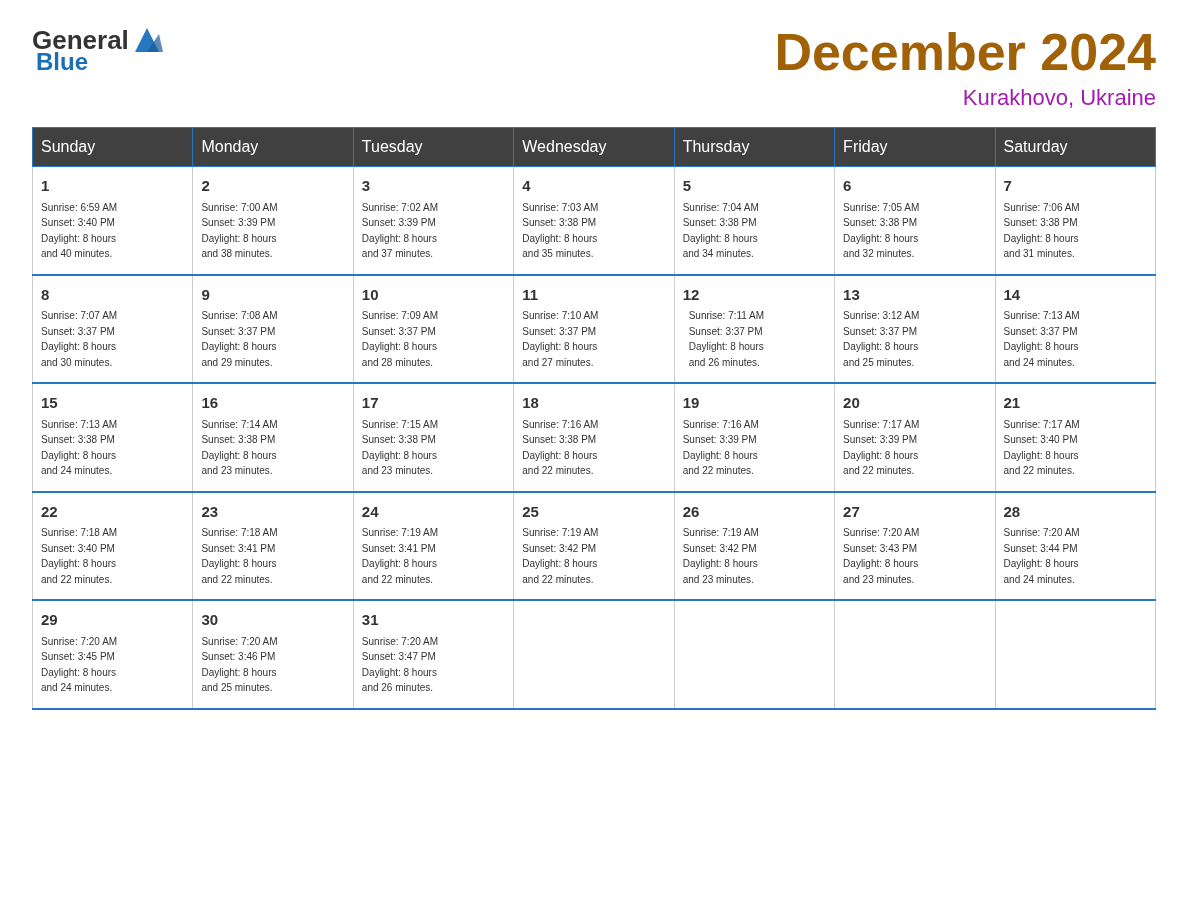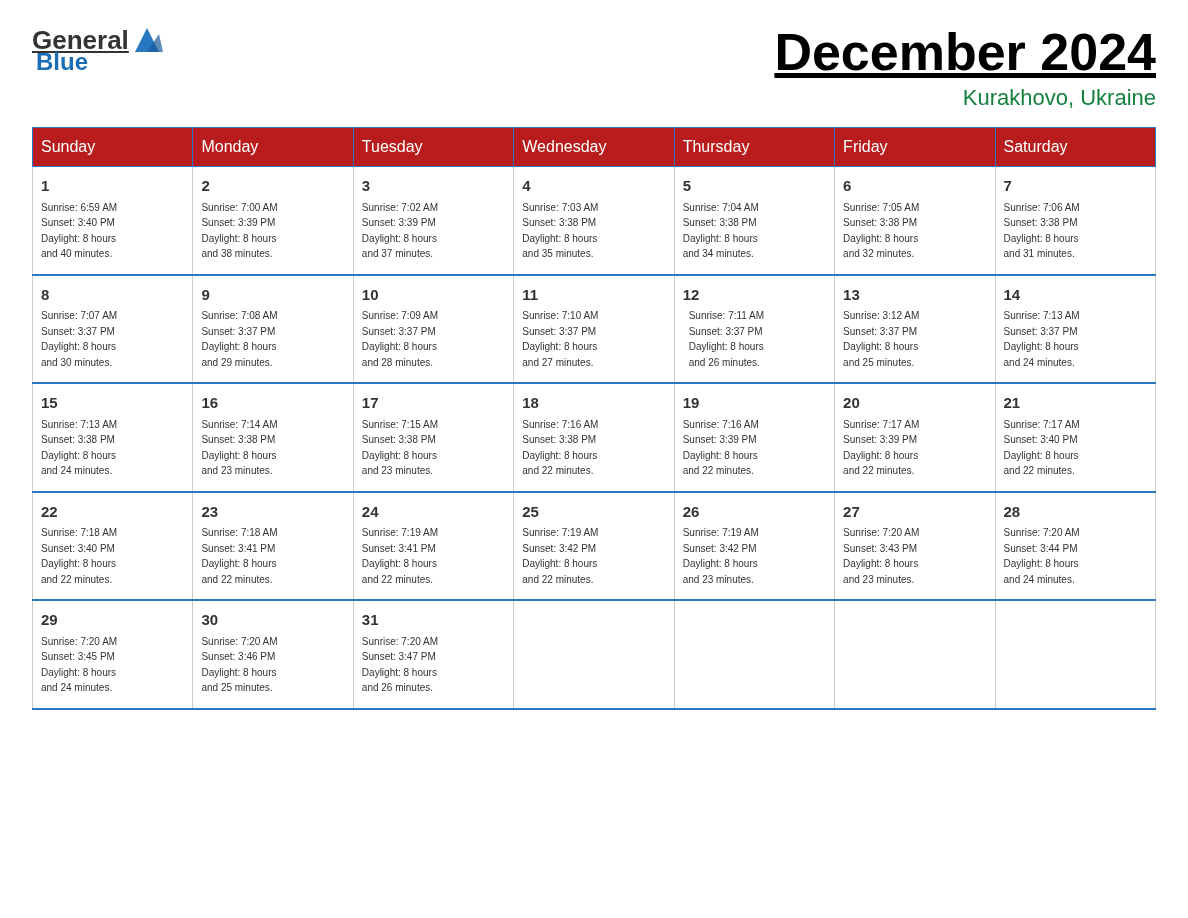--- a/index.html
+++ b/index.html
@@ -13,21 +13,20 @@
     .header {
       display: flex;
       justify-content: space-between;
       align-items: flex-start;
       margin-bottom: 16px;
     }
     .logo-text-general {
       font-size: 26px;
       font-weight: bold;
       color: #333;
-      text-decoration: underline;
     }
     .logo-icon {
       width: 32px;
       height: 32px;
       margin: 0 2px;
     }
     .logo-text-blue {
       font-size: 24px;
       font-weight: bold;
       color: #1a6eb5;
@@ -40,36 +39,35 @@
     .logo-row {
       display: flex;
       align-items: center;
     }
     .title-section {
       text-align: right;
     }
     .month-title {
       font-size: 52px;
       font-weight: bold;
-      color: #000000;
+      color: #a16207;
       line-height: 1.1;
-      text-decoration: underline;
     }
     .location {
       font-size: 22px;
-      color: #15803d;
+      color: #a21caf;
       margin-top: 4px;
     }
     table {
       width: 100%;
       border-collapse: collapse;
       table-layout: fixed;
     }
     thead th {
-      background-color: #b91c1c;
+      background-color: #404040;
       color: #fff;
       font-size: 16px;
       font-weight: normal;
       padding: 10px 8px;
       text-align: left;
       border: 1px solid #2678c0;
     }
     tbody td {
       vertical-align: top;
       padding: 8px 8px 12px 8px;

